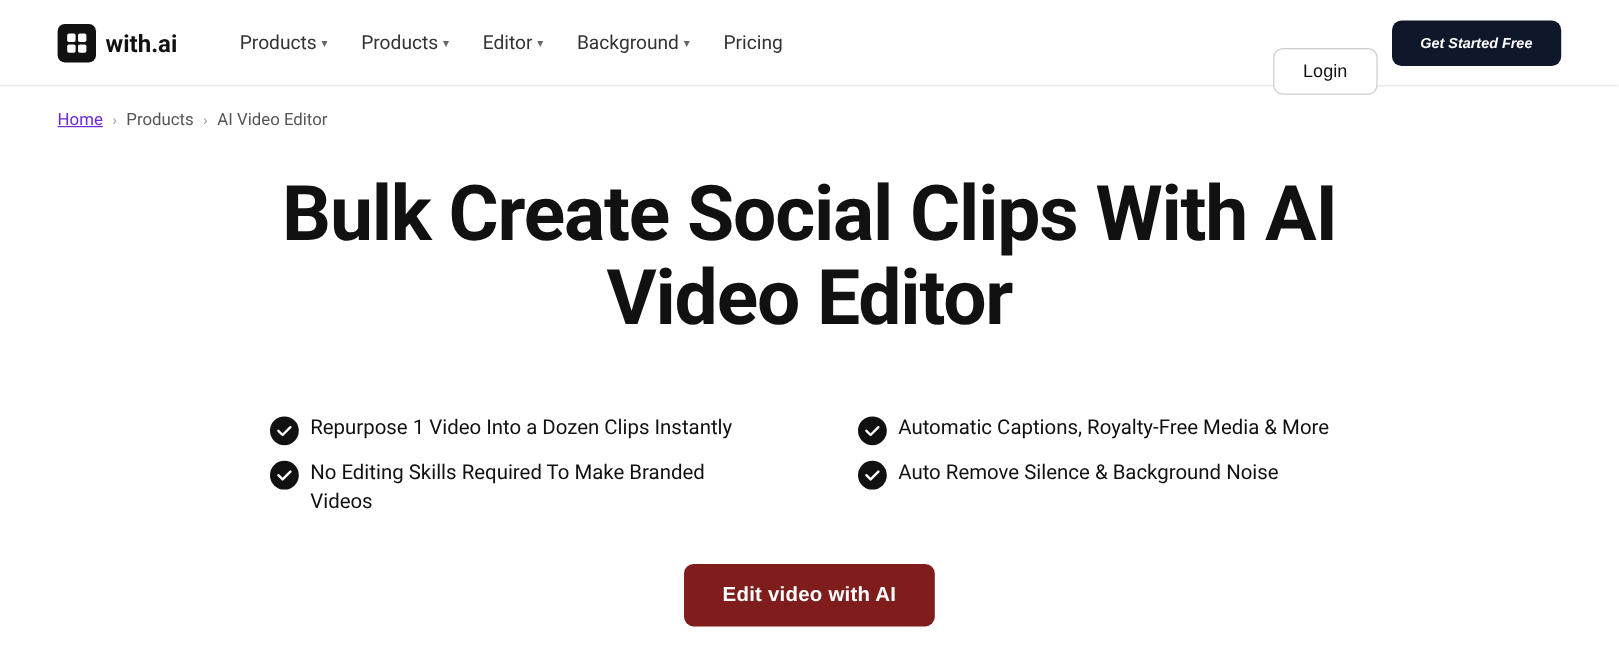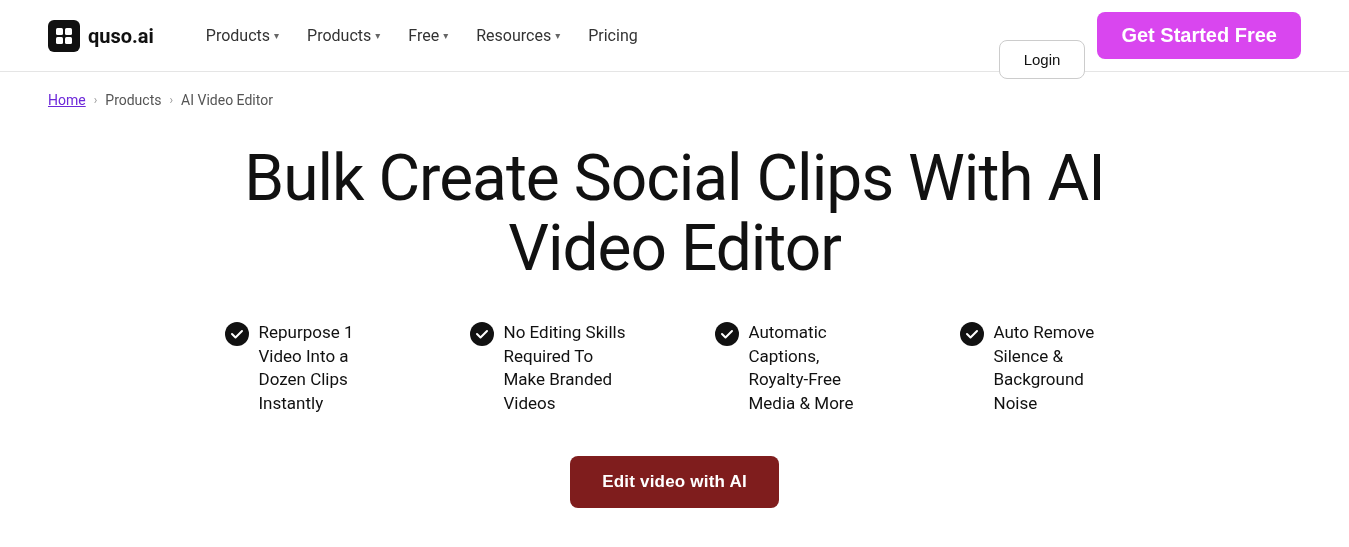--- a/index.html
+++ b/index.html
@@ -96,25 +96,26 @@
       font-weight: 500;
       color: #111;
       cursor: pointer;
       margin-top: 48px;
     }
 
     .btn-get-started {
       padding: 12px 24px;
       border: none;
       border-radius: 8px;
-      background: #d946ef;
-      font-size: 20px;
+      background: #0f172a;
+      font-size: 12px;
       font-weight: 600;
       color: white;
       cursor: pointer;
+      font-style: italic;
     }
 
     
     .breadcrumb {
       display: flex;
       align-items: center;
       gap: 8px;
       padding: 20px 48px 12px;
       font-size: 14px;
       color: #555;
@@ -139,37 +140,38 @@
     .hero {
       display: flex;
       flex-direction: column;
       align-items: center;
       padding: 24px 48px 32px;
       text-align: center;
     }
 
     .hero-title {
       font-size: 64px;
-      font-weight: 400;
+      font-weight: 700;
       line-height: 1.1;
       color: #111;
       max-width: 900px;
       margin-bottom: 36px;
       letter-spacing: -1px;
     }
 
     
     .features-grid {
       display: grid;
-      grid-template-columns: 1fr 1fr 1fr 1fr;
+      grid-template-columns: 1fr 1fr;
       gap: 12px 80px;
       max-width: 900px;
       width: 100%;
       text-align: left;
       margin-bottom: 40px;
+      margin-top: 25px;
     }
 
     .feature-item {
       display: flex;
       align-items: flex-start;
       gap: 10px;
       font-size: 17px;
       line-height: 1.4;
       color: #111;
     }
@@ -215,38 +217,38 @@
   <div class="nav-left">
     <a class="logo">
       <div class="logo-icon">
         <svg viewBox="0 0 20 20" fill="none" xmlns="http://www.w3.org/2000/svg">
           <rect x="2" y="2" width="7" height="7" rx="1.5" fill="white"></rect>
           <rect x="11" y="2" width="7" height="7" rx="1.5" fill="white"></rect>
           <rect x="2" y="11" width="7" height="7" rx="1.5" fill="white"></rect>
           <rect x="11" y="11" width="7" height="7" rx="1.5" fill="white"></rect>
         </svg>
       </div>
-      <span>quso.ai</span>
+      <span>with.ai</span>
     </a>
 
     <div class="nav-links">
       <div class="nav-item">
         <span>Products</span>
         <span class="nav-chevron">▾</span>
       </div>
       <div class="nav-item">
         <span>Products</span>
         <span class="nav-chevron">▾</span>
       </div>
       <div class="nav-item">
-        <span>Free</span>
+        <span>Editor</span>
         <span class="nav-chevron">▾</span>
       </div>
       <div class="nav-item">
-        <span>Resources</span>
+        <span>Background</span>
         <span class="nav-chevron">▾</span>
       </div>
       <div class="nav-item">
         <span>Pricing</span>
       </div>
     </div>
   </div>
 
   <div class="nav-right">
     <button class="btn-login">Login</button>
@@ -274,30 +276,30 @@
       </div>
       <span class="feature-text">Repurpose 1 Video Into a Dozen Clips Instantly</span>
     </div>
 
     <div class="feature-item">
       <div class="feature-check">
         <svg viewBox="0 0 14 14" fill="none" xmlns="http://www.w3.org/2000/svg">
           <path d="M2 7l3.5 3.5L12 4" stroke="white" stroke-width="2" stroke-linecap="round" stroke-linejoin="round"></path>
         </svg>
       </div>
-      <span class="feature-text">No Editing Skills Required To Make Branded Videos</span>
+      <span class="feature-text">Automatic Captions, Royalty-Free Media &amp; More</span>
     </div>
 
     <div class="feature-item">
       <div class="feature-check">
         <svg viewBox="0 0 14 14" fill="none" xmlns="http://www.w3.org/2000/svg">
           <path d="M2 7l3.5 3.5L12 4" stroke="white" stroke-width="2" stroke-linecap="round" stroke-linejoin="round"></path>
         </svg>
       </div>
-      <span class="feature-text">Automatic Captions, Royalty-Free Media &amp; More</span>
+      <span class="feature-text">No Editing Skills Required To Make Branded Videos</span>
     </div>
 
     <div class="feature-item">
       <div class="feature-check">
         <svg viewBox="0 0 14 14" fill="none" xmlns="http://www.w3.org/2000/svg">
           <path d="M2 7l3.5 3.5L12 4" stroke="white" stroke-width="2" stroke-linecap="round" stroke-linejoin="round"></path>
         </svg>
       </div>
       <span class="feature-text">Auto Remove Silence &amp; Background Noise</span>
     </div>

